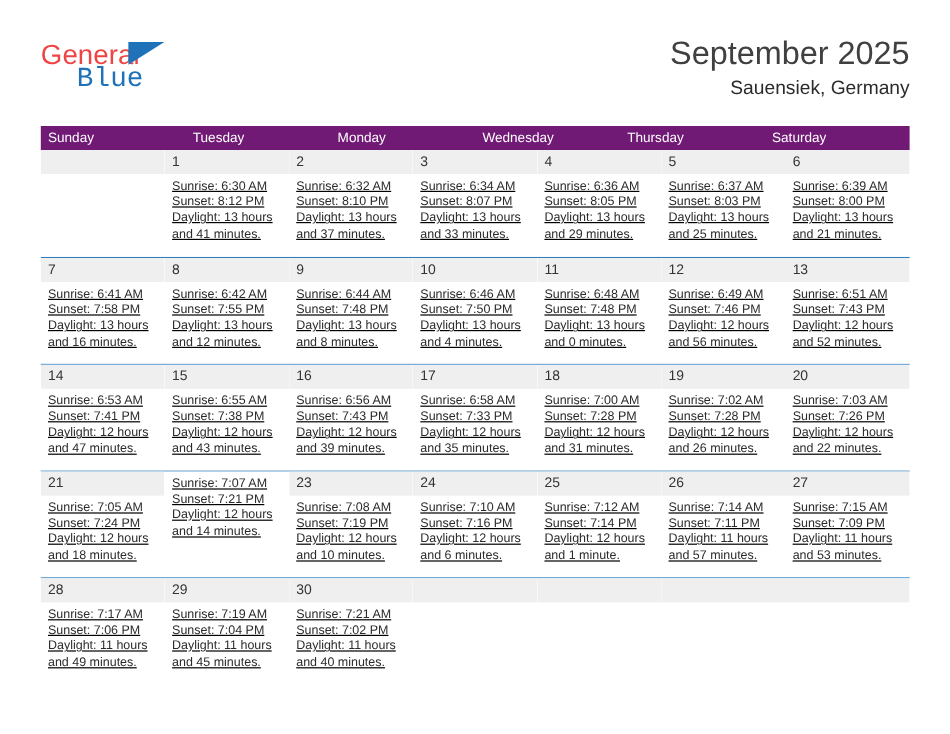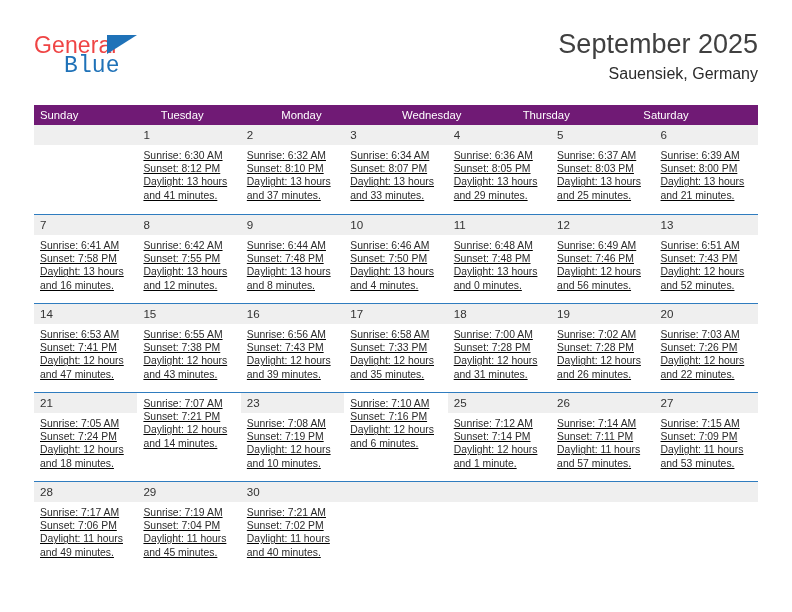--- a/index.html
+++ b/index.html
@@ -439,20 +439,23 @@
               <span class="daynum">23</span>
             </div>
             <div class="cell-body">
               <div class="cell-line">Sunrise: 7:08 AM</div>
               <div class="cell-line">Sunset: 7:19 PM</div>
               <div class="cell-line">Daylight: 12 hours</div>
               <div class="cell-line">and 10 minutes.</div>
             </div>
           </div>
           <div class="cell">
+            <div class="daynum-band">
+              <span class="daynum">24</span>
+            </div>
             <div class="cell-body">
               <div class="cell-line">Sunrise: 7:10 AM</div>
               <div class="cell-line">Sunset: 7:16 PM</div>
               <div class="cell-line">Daylight: 12 hours</div>
               <div class="cell-line">and 6 minutes.</div>
             </div>
           </div>
           <div class="cell">
             <div class="daynum-band">
               <span class="daynum">25</span>

